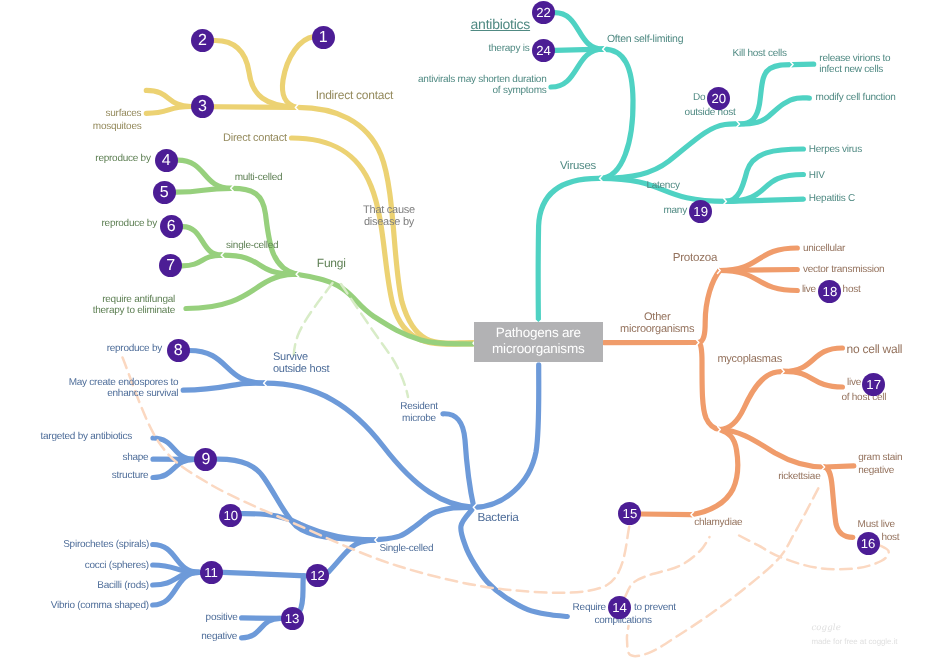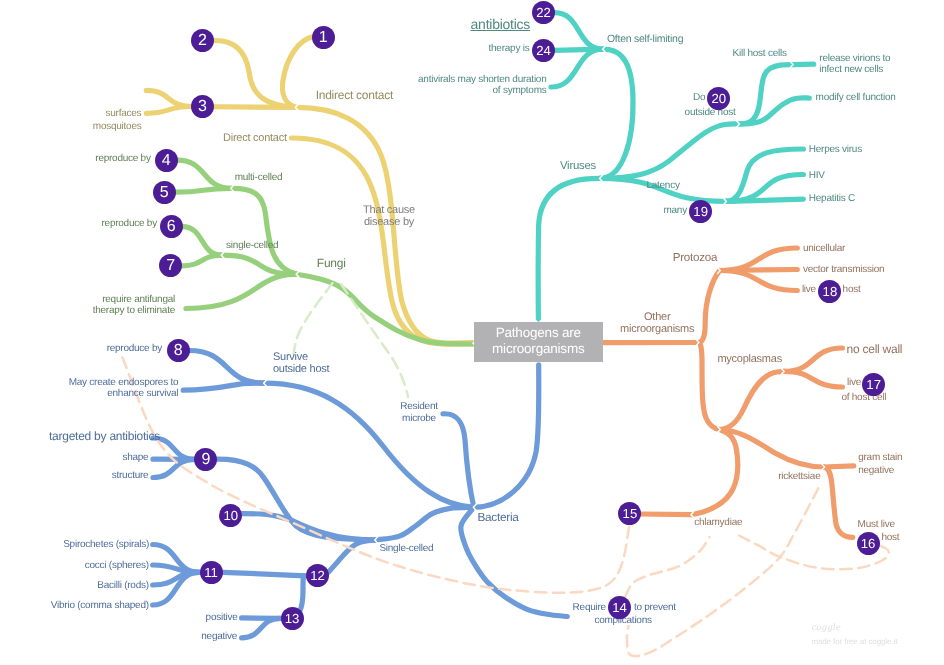--- a/index.html
+++ b/index.html
@@ -168,21 +168,21 @@
 <div class="lbl" style="top:519.05px;color:#94725d;font-size:10px;line-height:11px;left:857.6px;">Must live</div>
 <div class="lbl" style="top:532.45px;color:#94725d;font-size:10px;line-height:11px;left:881.5px;">host</div>
 <div class="lbl" style="top:517.25px;color:#94725d;font-size:10px;line-height:11px;left:694.2px;">chlamydiae</div>
 <div class="lbl r" style="top:343.15px;color:#4e6d99;font-size:10px;line-height:11px;left:162.0px;transform:translateX(-100%);">reproduce by</div>
 <div class="lbl r" style="top:378.20px;color:#4e6d99;font-size:10px;line-height:10.5px;left:178.3px;transform:translateX(-100%);">May create endospores to
 enhance survival</div>
 <div class="lbl" style="top:352.10px;color:#4e6d99;font-size:11px;line-height:11.5px;left:273px;">Survive
 outside host</div>
 <div class="lbl c" style="top:401.40px;color:#4e6d99;font-size:10px;line-height:11.5px;left:419.0px;transform:translateX(-50%);">Resident
 microbe</div>
-<div class="lbl r" style="top:431.45px;color:#4e6d99;font-size:12px;line-height:11px;left:160px;transform:translateX(-100%);">targeted by antibiotics</div>
+<div class="lbl r" style="top:431.45px;color:#4e6d99;font-size:10px;line-height:11px;left:132px;transform:translateX(-100%);">targeted by antibiotics</div>
 <div class="lbl r" style="top:451.95px;color:#4e6d99;font-size:10px;line-height:11px;left:148.4px;transform:translateX(-100%);">shape</div>
 <div class="lbl r" style="top:470.45px;color:#4e6d99;font-size:10px;line-height:11px;left:148.4px;transform:translateX(-100%);">structure</div>
 <div class="lbl" style="top:510.57px;color:#4e6d99;font-size:11.8px;line-height:12.5px;left:477.4px;">Bacteria</div>
 <div class="lbl" style="top:543.25px;color:#4e6d99;font-size:10px;line-height:11px;left:379.4px;">Single-celled</div>
 <div class="lbl r" style="top:539.35px;color:#4e6d99;font-size:10px;line-height:11px;left:149.1px;transform:translateX(-100%);">Spirochetes (spirals)</div>
 <div class="lbl r" style="top:559.75px;color:#4e6d99;font-size:10px;line-height:11px;left:148.8px;transform:translateX(-100%);">cocci (spheres)</div>
 <div class="lbl r" style="top:579.95px;color:#4e6d99;font-size:10px;line-height:11px;left:148.8px;transform:translateX(-100%);">Bacilli (rods)</div>
 <div class="lbl r" style="top:599.85px;color:#4e6d99;font-size:10px;line-height:11px;left:148.8px;transform:translateX(-100%);">Vibrio (comma shaped)</div>
 <div class="lbl r" style="top:611.75px;color:#4e6d99;font-size:10px;line-height:11px;left:237.5px;transform:translateX(-100%);">positive</div>
 <div class="lbl r" style="top:630.55px;color:#4e6d99;font-size:10px;line-height:11px;left:237.1px;transform:translateX(-100%);">negative</div>

